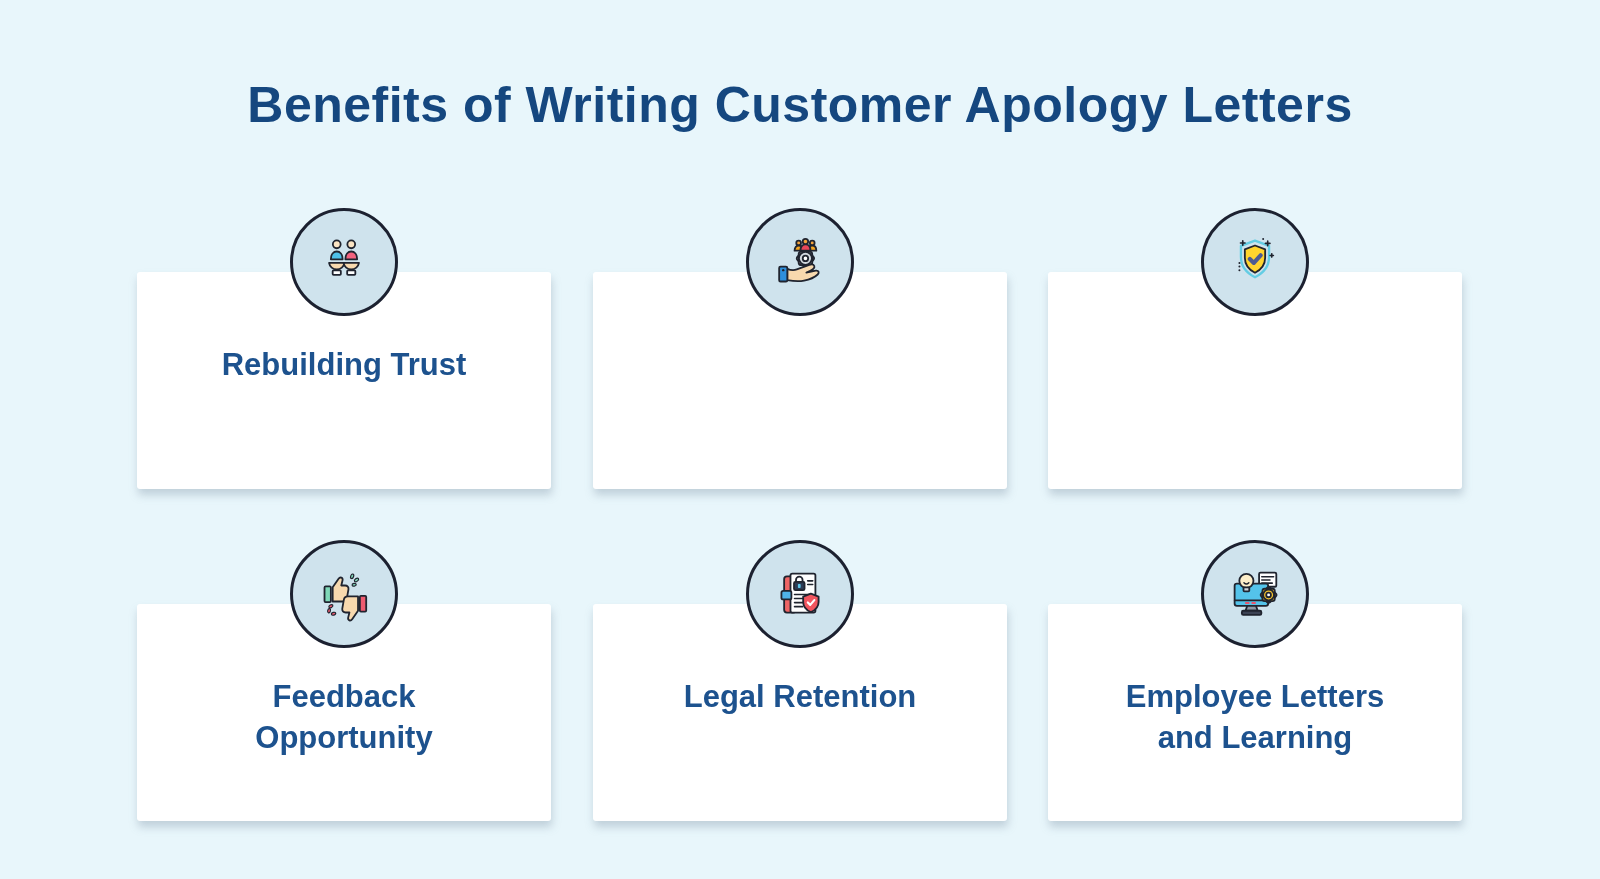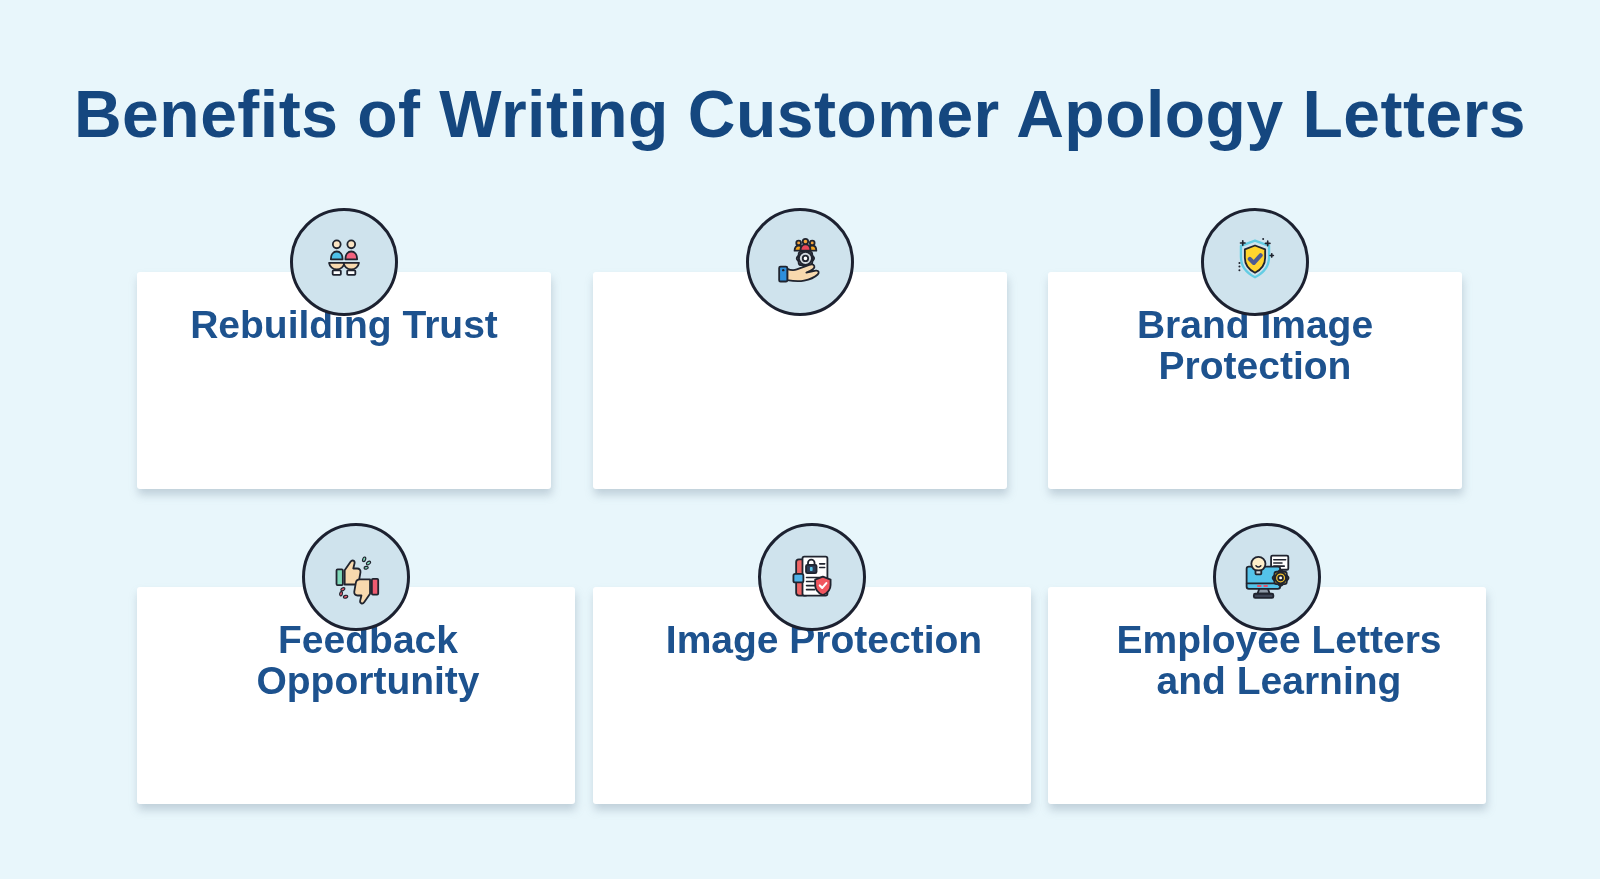--- a/index.html
+++ b/index.html
@@ -7,53 +7,53 @@
     width:1600px;height:879px;
     background:#e8f6fb;
     font-family:"Liberation Sans", sans-serif;
     position:relative;
     overflow:hidden;
   }
   .title{
     position:absolute;
     top:76px;left:0;width:1600px;
     text-align:center;
-    font-size:66px;
+    font-size:50px;
     font-weight:700;
     letter-spacing:.5px;
     color:#15477f;
   }
   .card{
     position:absolute;
     width:414px;height:217px;
     background:#ffffff;
     border-radius:3px;
     box-shadow:1px 6px 9px rgba(125,148,165,.38);
   }
   .r1{top:272px;}
-  .r2{top:587px;padding-left:24px;}
+  .r2{top:604px;}
   .c1{left:137px;}
   .c2{left:593px;}
   .c3{left:1048px;}
   .icon-circle{
     position:absolute;
     left:50%;top:-64px;
     transform:translateX(-50%);
     width:108px;height:108px;
     border-radius:50%;
     background:#cfe3ed;
     border:3px solid #1c2130;
     box-sizing:border-box;
     display:flex;align-items:center;justify-content:center;
   }
   .card-label{
     display:block;
-    margin-top:32px;
+    margin-top:72px;
     text-align:center;
-    font-size:39px;
+    font-size:31px;
     line-height:41px;
     font-weight:600;
     color:#1d528e;
     white-space:pre-line;
   }
   svg{display:block;}
 </style>
 </head>
 <body>
 
@@ -109,22 +109,20 @@
         <path d="M50.5 23 v3.6 M48.7 24.8 h3.6"></path>
       </g>
       <g fill="#20242f" stroke="none">
         <circle cx="14.8" cy="33" r="1.1"></circle>
         <circle cx="14.8" cy="37" r="1.1"></circle>
         <circle cx="14.8" cy="41" r="1.1"></circle>
         <circle cx="41" cy="6.5" r="1.1"></circle>
       </g>
     </svg>
   </div>
-  <span class="card-label">Brand Image
-Protection</span>
 </div>
 
 <div class="card r2 c1">
   <div class="icon-circle">
     <svg width="58" height="58" viewBox="0 0 64 64" stroke="#20242f" stroke-width="2" stroke-linecap="round" stroke-linejoin="round">
       <rect x="10.5" y="23.5" width="7" height="17.5" rx="1.2" fill="#7fd8b8"></rect>
       <path d="M19.5 24.5 L26 15.2 C27.8 12.6 31 13.9 30.4 16.9 L29 22.6 H33.2 C35.8 22.6 37.3 24.5 36.9 26.8 L35.2 36.6 C34.8 39 33.2 40.3 30.7 40.3 H19.5 Z" fill="#f8d9ae"></path>
       <g transform="rotate(180 33.5 37.5)">
         <rect x="10.5" y="23.5" width="7" height="17.5" rx="1.2" fill="#ef5b70"></rect>
         <path d="M19.5 24.5 L26 15.2 C27.8 12.6 31 13.9 30.4 16.9 L29 22.6 H33.2 C35.8 22.6 37.3 24.5 36.9 26.8 L35.2 36.6 C34.8 39 33.2 40.3 30.7 40.3 H19.5 Z" fill="#f8d9ae"></path>
@@ -155,21 +153,21 @@
       <rect x="29.7" y="21" width="3" height="4.4" rx="0.8" fill="#5bc6ea" stroke="none"></rect>
       <g stroke-width="1.8" fill="none">
         <path d="M40.5 17.5 h5.5 M40.5 21.5 h5.5"></path>
         <path d="M26 32.5 h19.5 M26 37 h19.5 M26 41.5 h10.5 M26 46 h9"></path>
       </g>
       <rect x="11.5" y="28.5" width="11" height="9.5" rx="2" fill="#4fb3e8"></rect>
       <path d="M44 31.5 L52.5 34.8 V40.8 C52.5 46.6 49 49.8 44 52 C39 49.8 35.5 46.6 35.5 40.8 V34.8 Z" fill="#f2565f"></path>
       <path d="M40.6 41.3 L43.3 44 L47.8 38.8" stroke="#ffffff" stroke-width="2.4" fill="none"></path>
     </svg>
   </div>
-  <span class="card-label">Image Protection</span>
+  <span class="card-label">Legal Retention</span>
 </div>
 
 <div class="card r2 c3">
   <div class="icon-circle">
     <svg width="58" height="58" viewBox="0 0 64 64" stroke="#20242f" stroke-width="2" stroke-linecap="round" stroke-linejoin="round">
       <rect x="36.5" y="8.5" width="19" height="15.5" rx="1.5" fill="#ffffff"></rect>
       <g stroke-width="1.8" fill="none">
         <path d="M39.5 13 h13 M39.5 16.5 h9 M39.5 20 h11.5"></path>
       </g>
       <rect x="9.5" y="20.5" width="37" height="24.5" rx="2.5" fill="#54c3ea"></rect>

